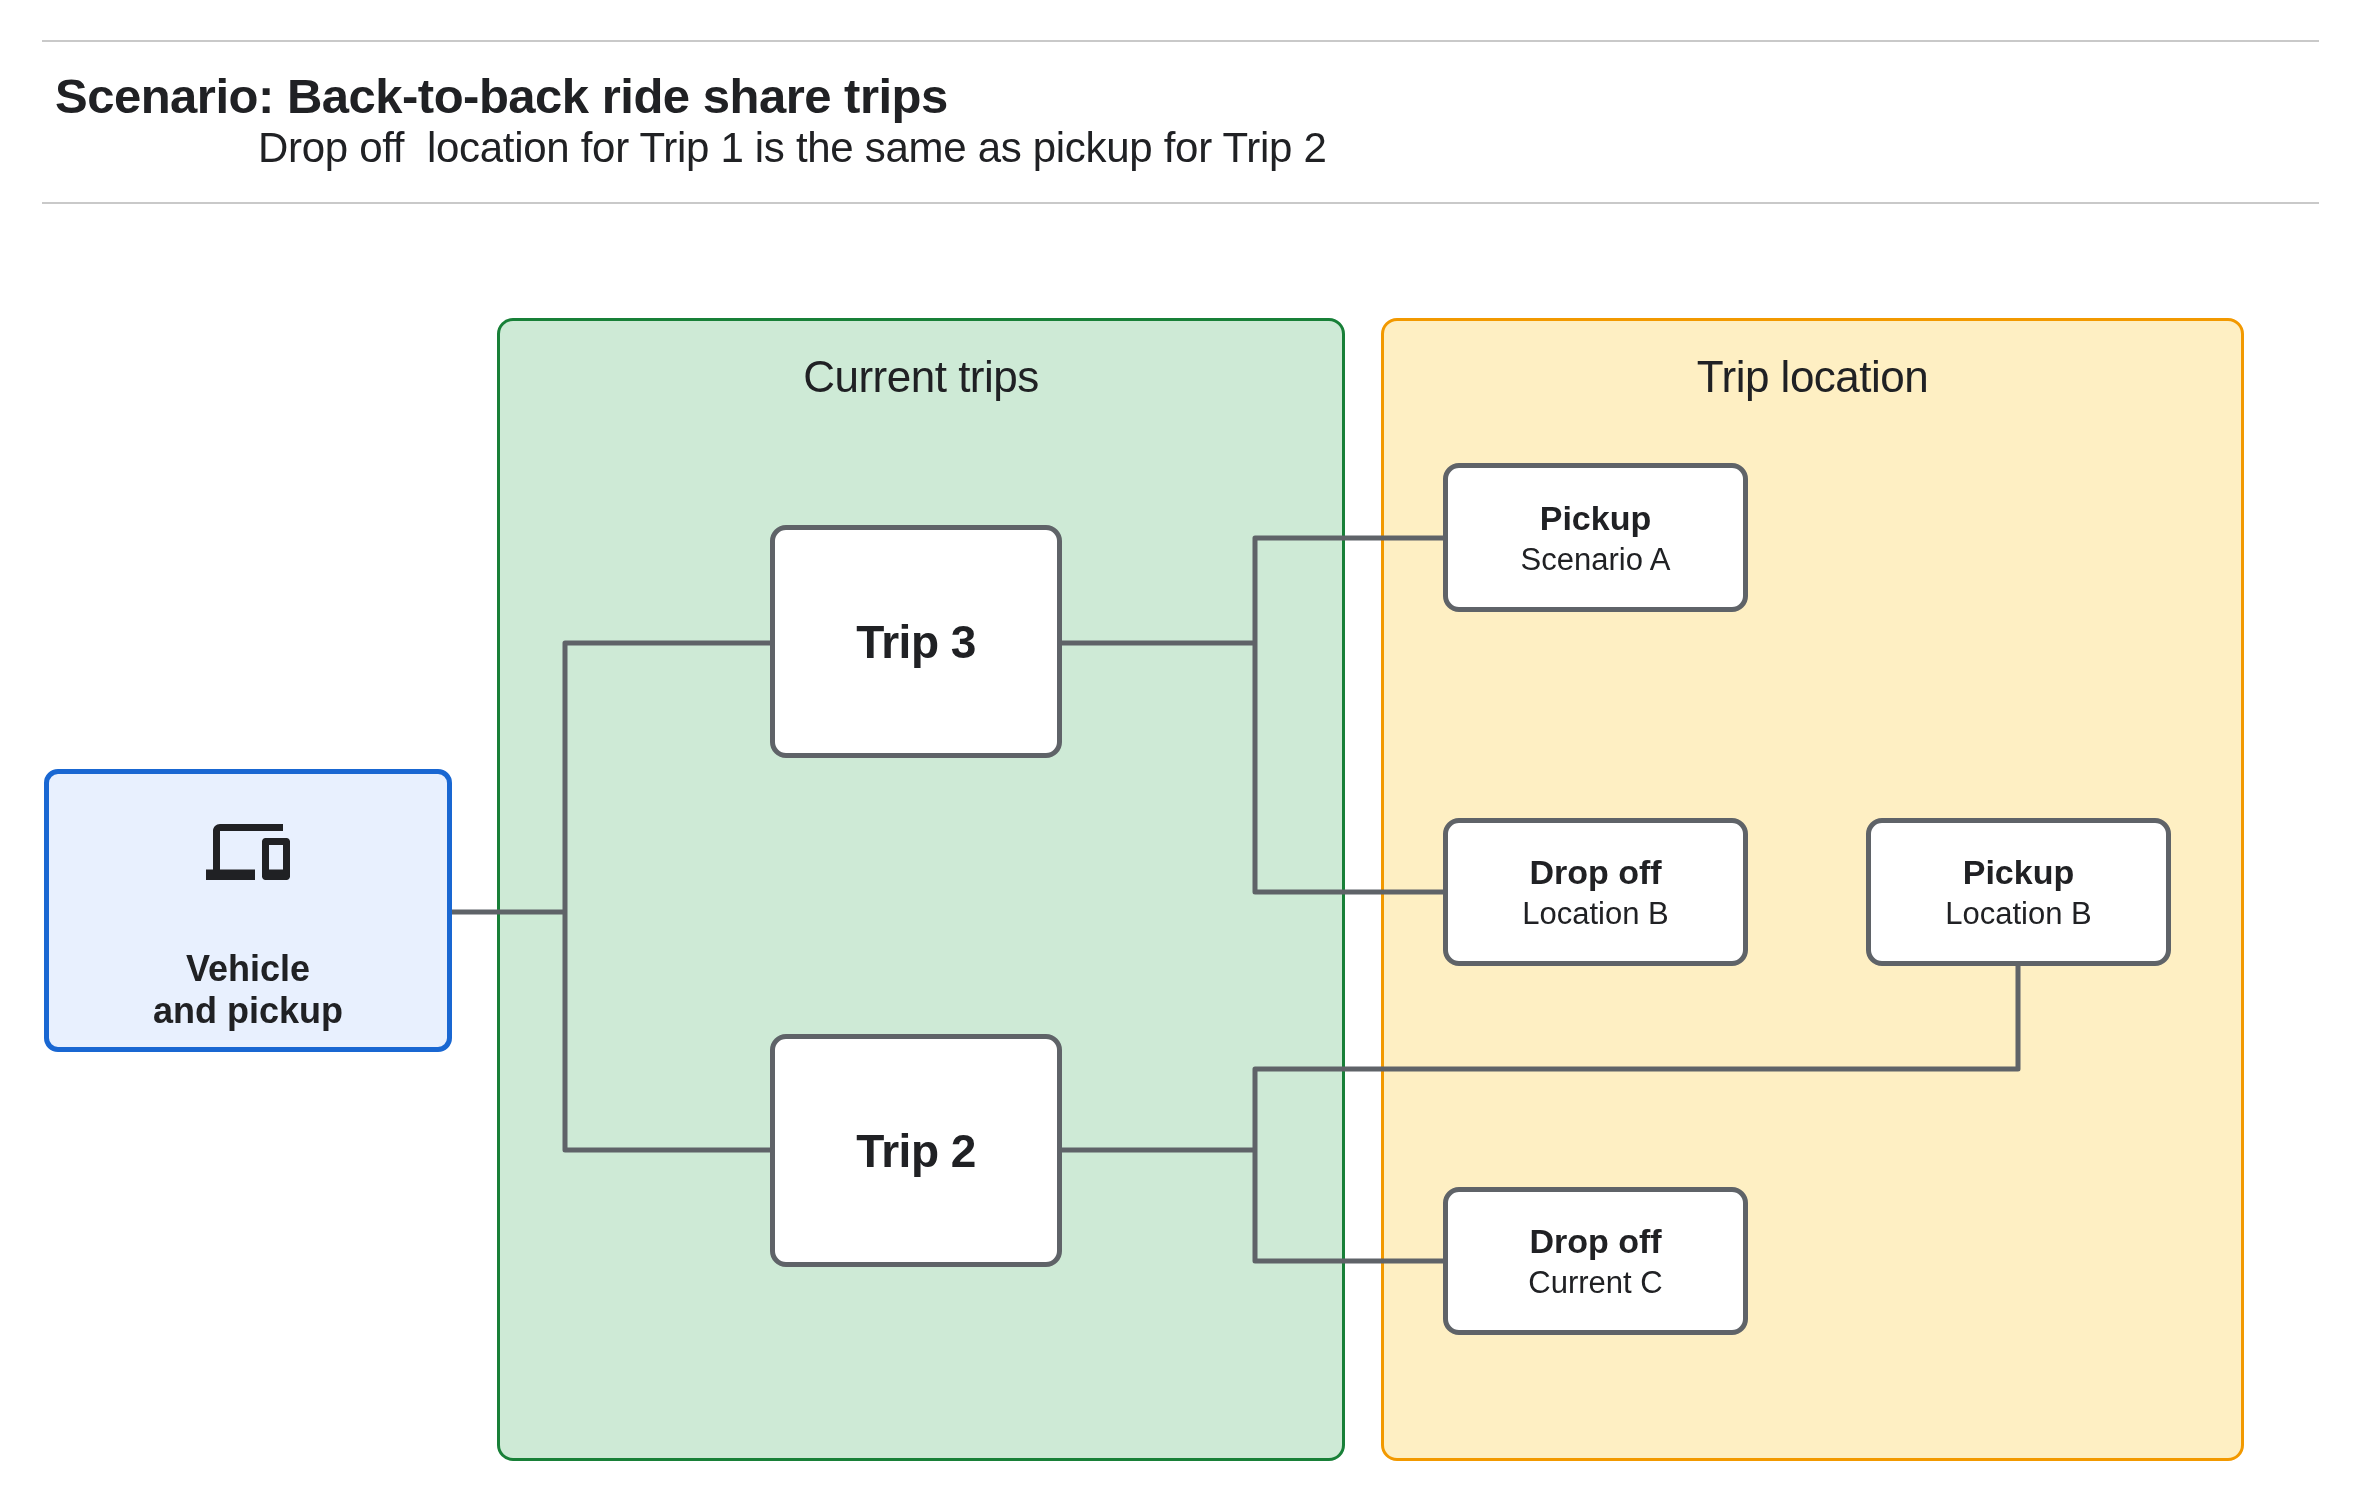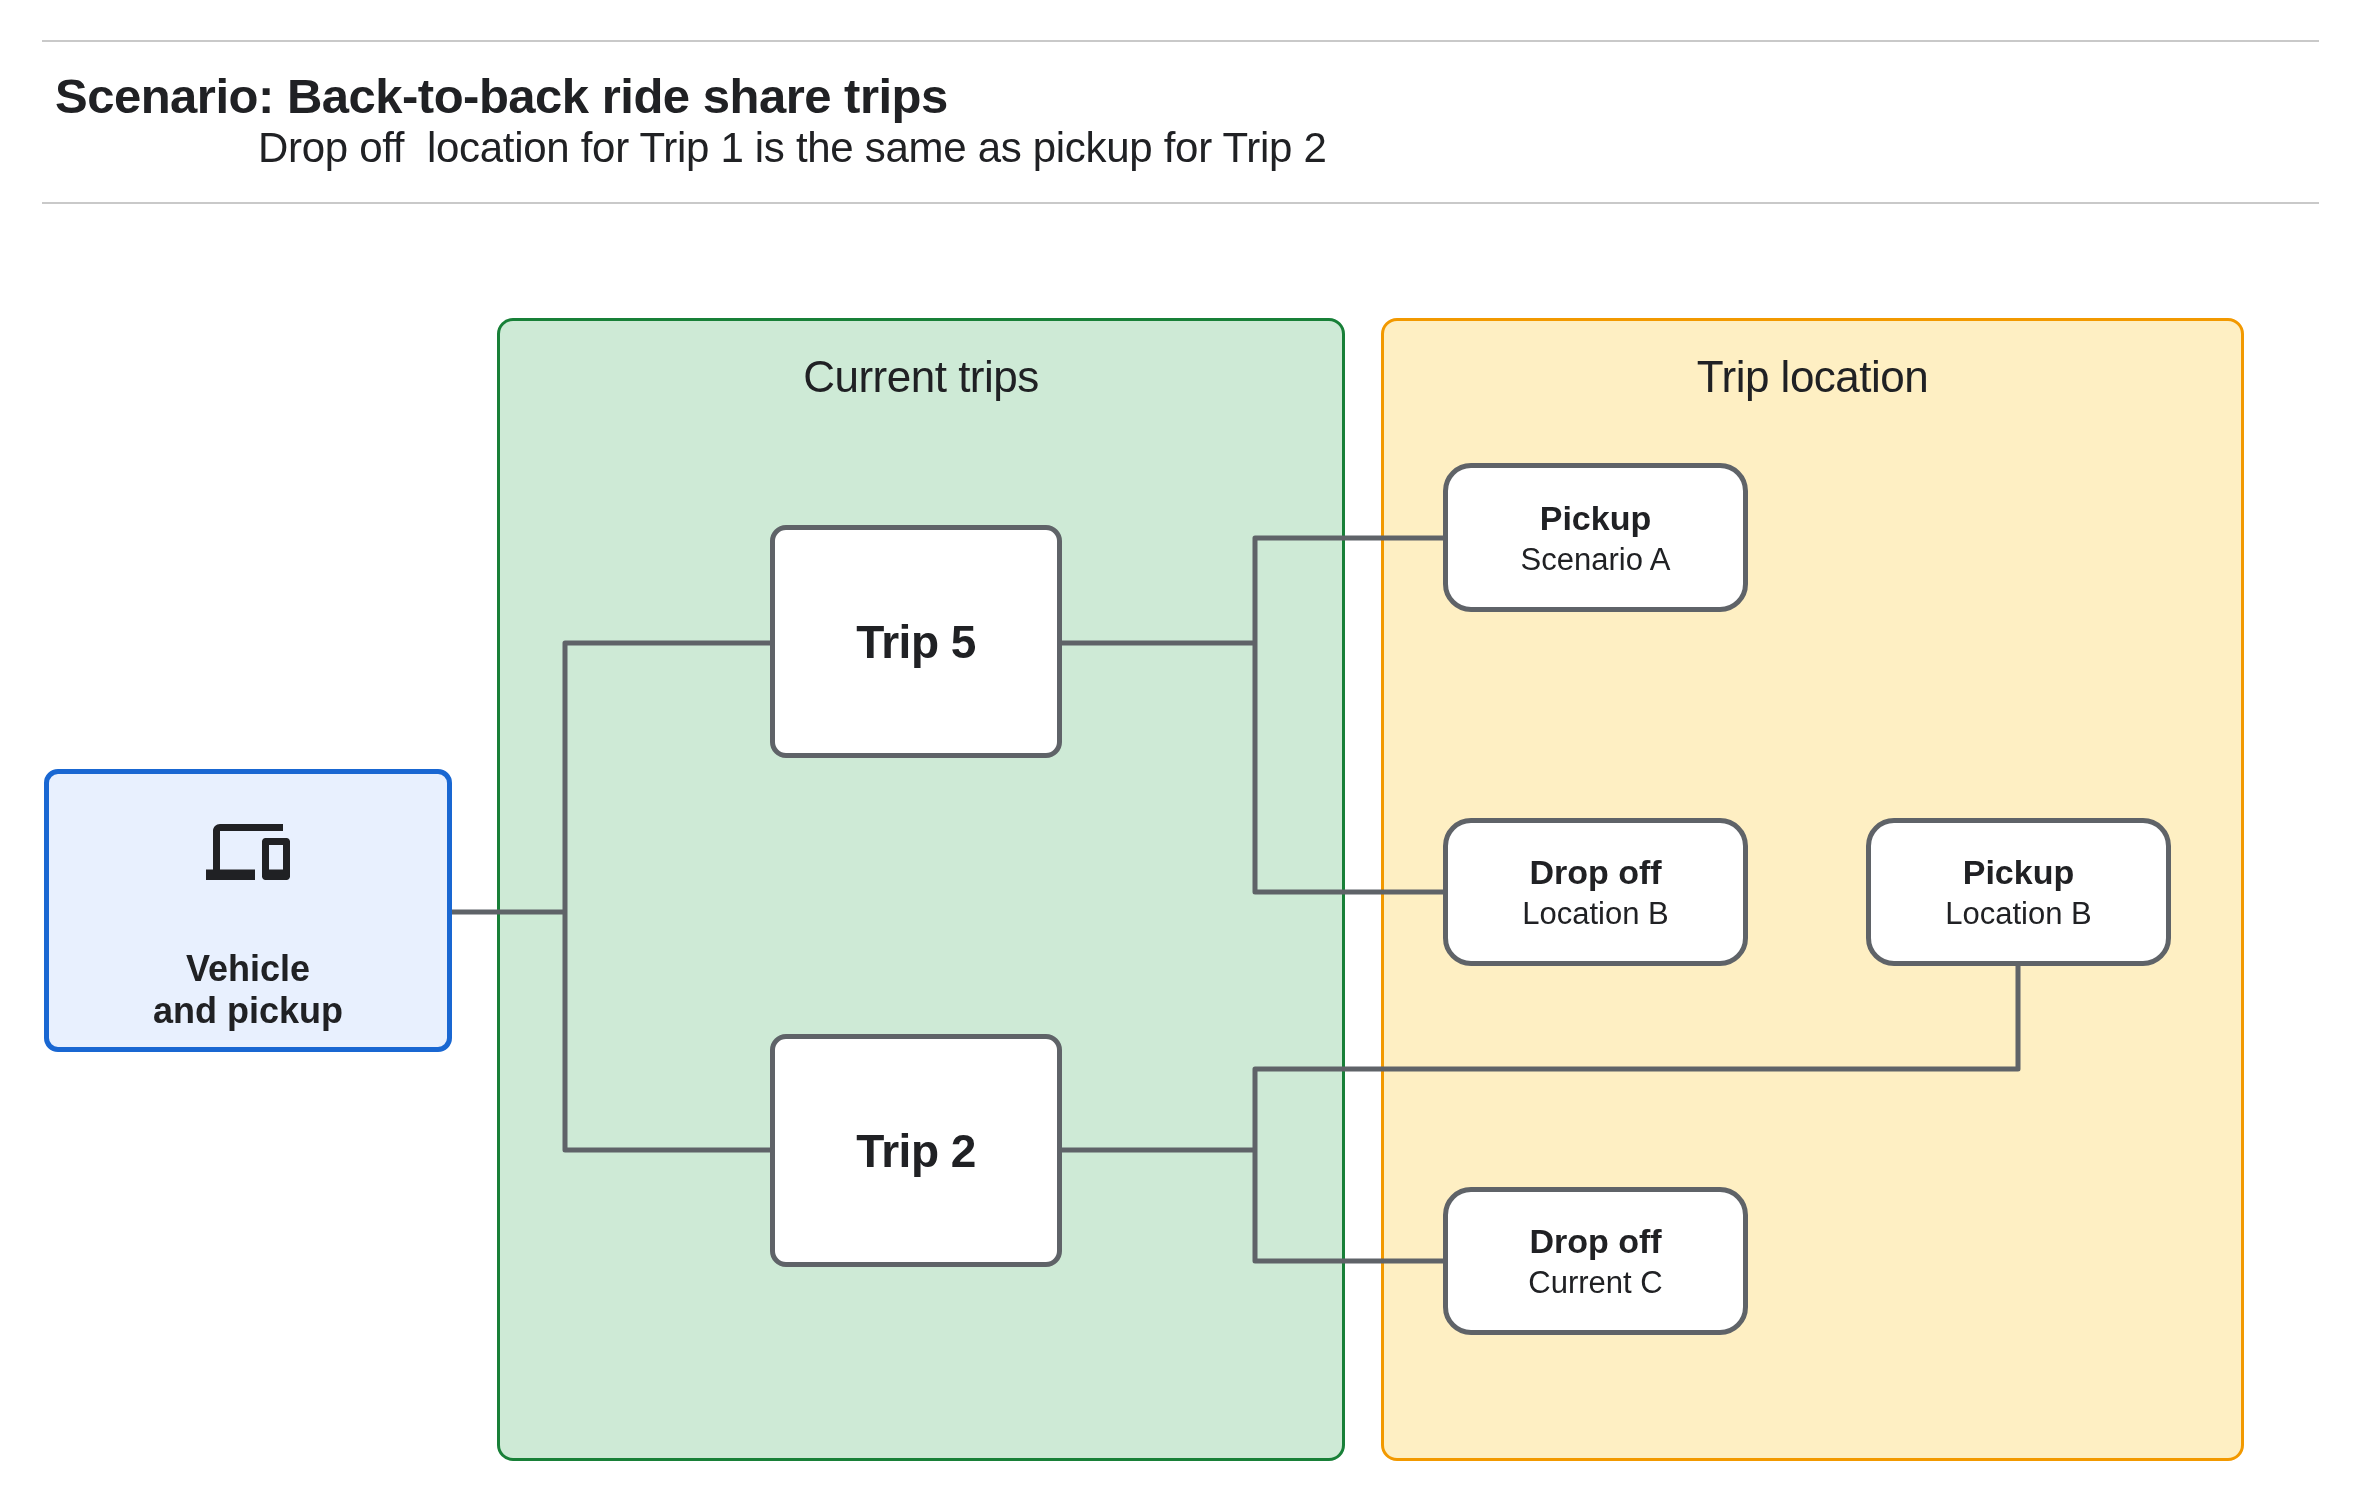--- a/index.html
+++ b/index.html
@@ -27,21 +27,21 @@
   .connectors{position:absolute;left:0;top:0;z-index:2;pointer-events:none;}
   .connector{fill:none;stroke:var(--connector,#5f6368);stroke-width:5;stroke-linejoin:round;}
   .node{
     position:absolute;box-sizing:border-box;background:#ffffff;
     border:5px solid var(--node-border,#5f6368);border-radius:16px;z-index:3;
     display:flex;flex-direction:column;align-items:center;justify-content:center;text-align:center;
   }
   .trip-node{left:770px;width:292px;height:233px;font-size:46px;font-weight:700;letter-spacing:-0.5px;}
   .node-trip1{top:525px;}
   .node-trip2{top:1034px;border-radius:16px;}
-  .wp{width:305px;border-radius:28px;}
+  .wp{width:305px;}
   .node-pickup-a{left:1443px;top:463px;height:149px;}
   .node-dropoff-b{left:1443px;top:818px;height:148px;}
   .node-pickup-b{left:1866px;top:818px;height:148px;}
   .node-dropoff-c{left:1443px;top:1187px;height:148px;}
   .wp-title{font-size:34px;font-weight:700;line-height:44px;}
   .wp-sub{font-size:31px;font-weight:400;line-height:40px;}
   .vehicle-node{
     left:44px;top:769px;width:408px;height:283px;display:block;
     background:var(--vehicle-fill,#e8f0fe);border-color:var(--vehicle-border,#1967d2);border-radius:14px;
   }
@@ -83,21 +83,21 @@
         <path d="M4 6h18V4H4c-1.1 0-2 .9-2 2v11H0v3h14v-3H4V6zm19 2h-6c-.55 0-1 .45-1 1v10c0 .55.45 1 1 1h6c.55 0 1-.45 1-1V9c0-.55-.45-1-1-1zm-1 9h-4v-7h4v7z"></path>
       </svg>
     </div>
     <div class="vehicle-label">
       <span>Vehicle</span>
       <span>and pickup</span>
     </div>
   </div>
 
   <div class="node trip-node node-trip1">
-    <span>Trip 5</span>
+    <span>Trip 3</span>
   </div>
   <div class="node trip-node node-trip2">
     <span>Trip 2</span>
   </div>
 
   <div class="node wp node-pickup-a">
     <div class="wp-title">Pickup</div>
     <div class="wp-sub">Scenario A</div>
   </div>
   <div class="node wp node-dropoff-b">

